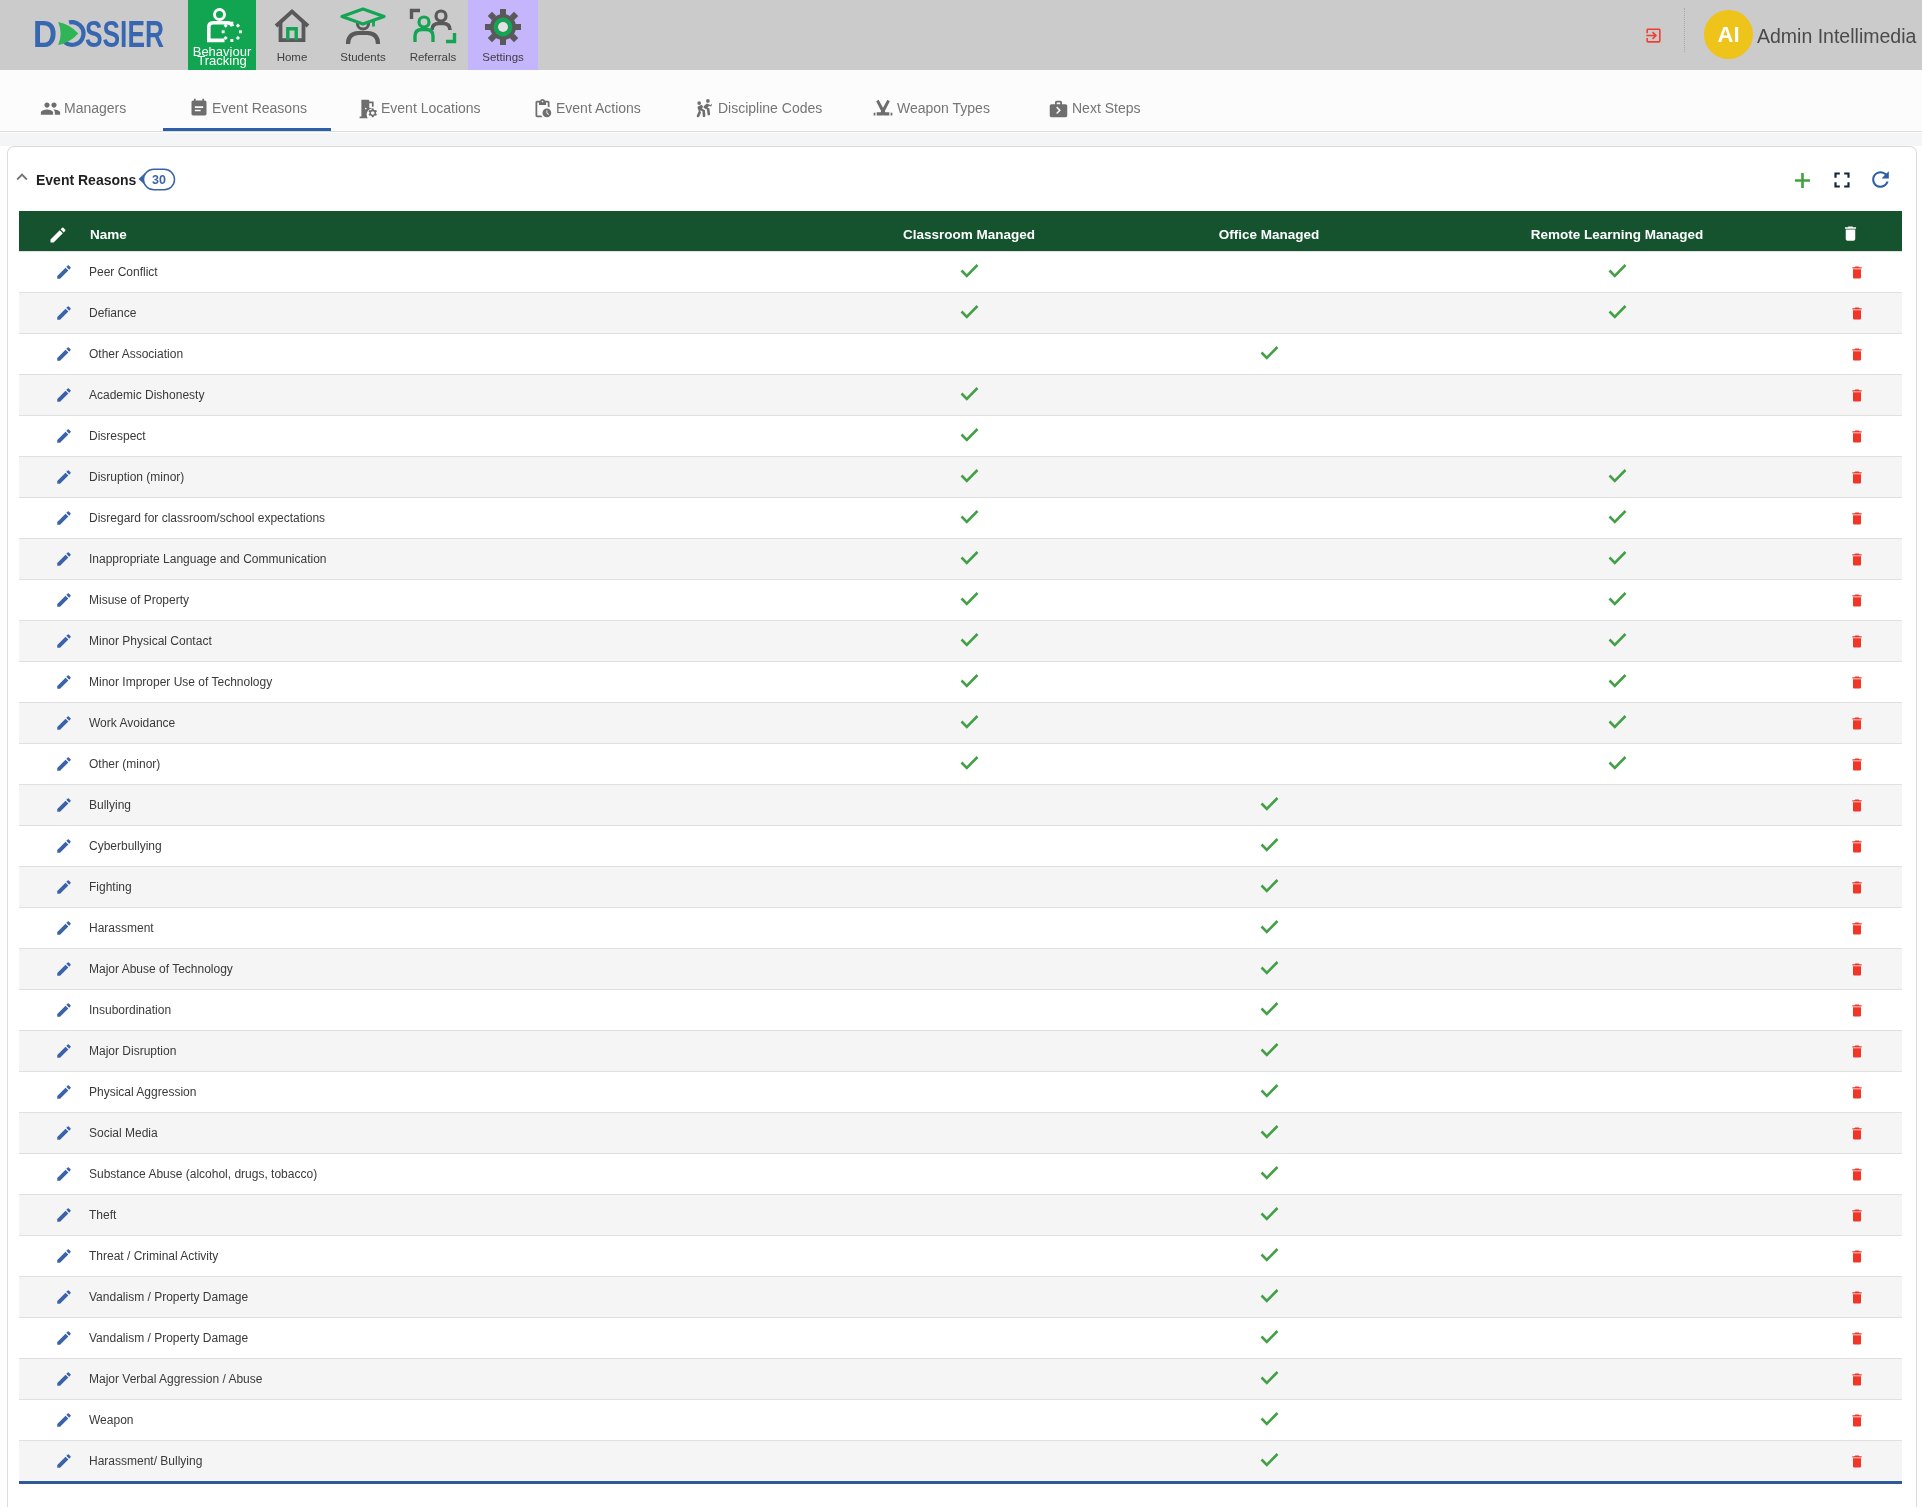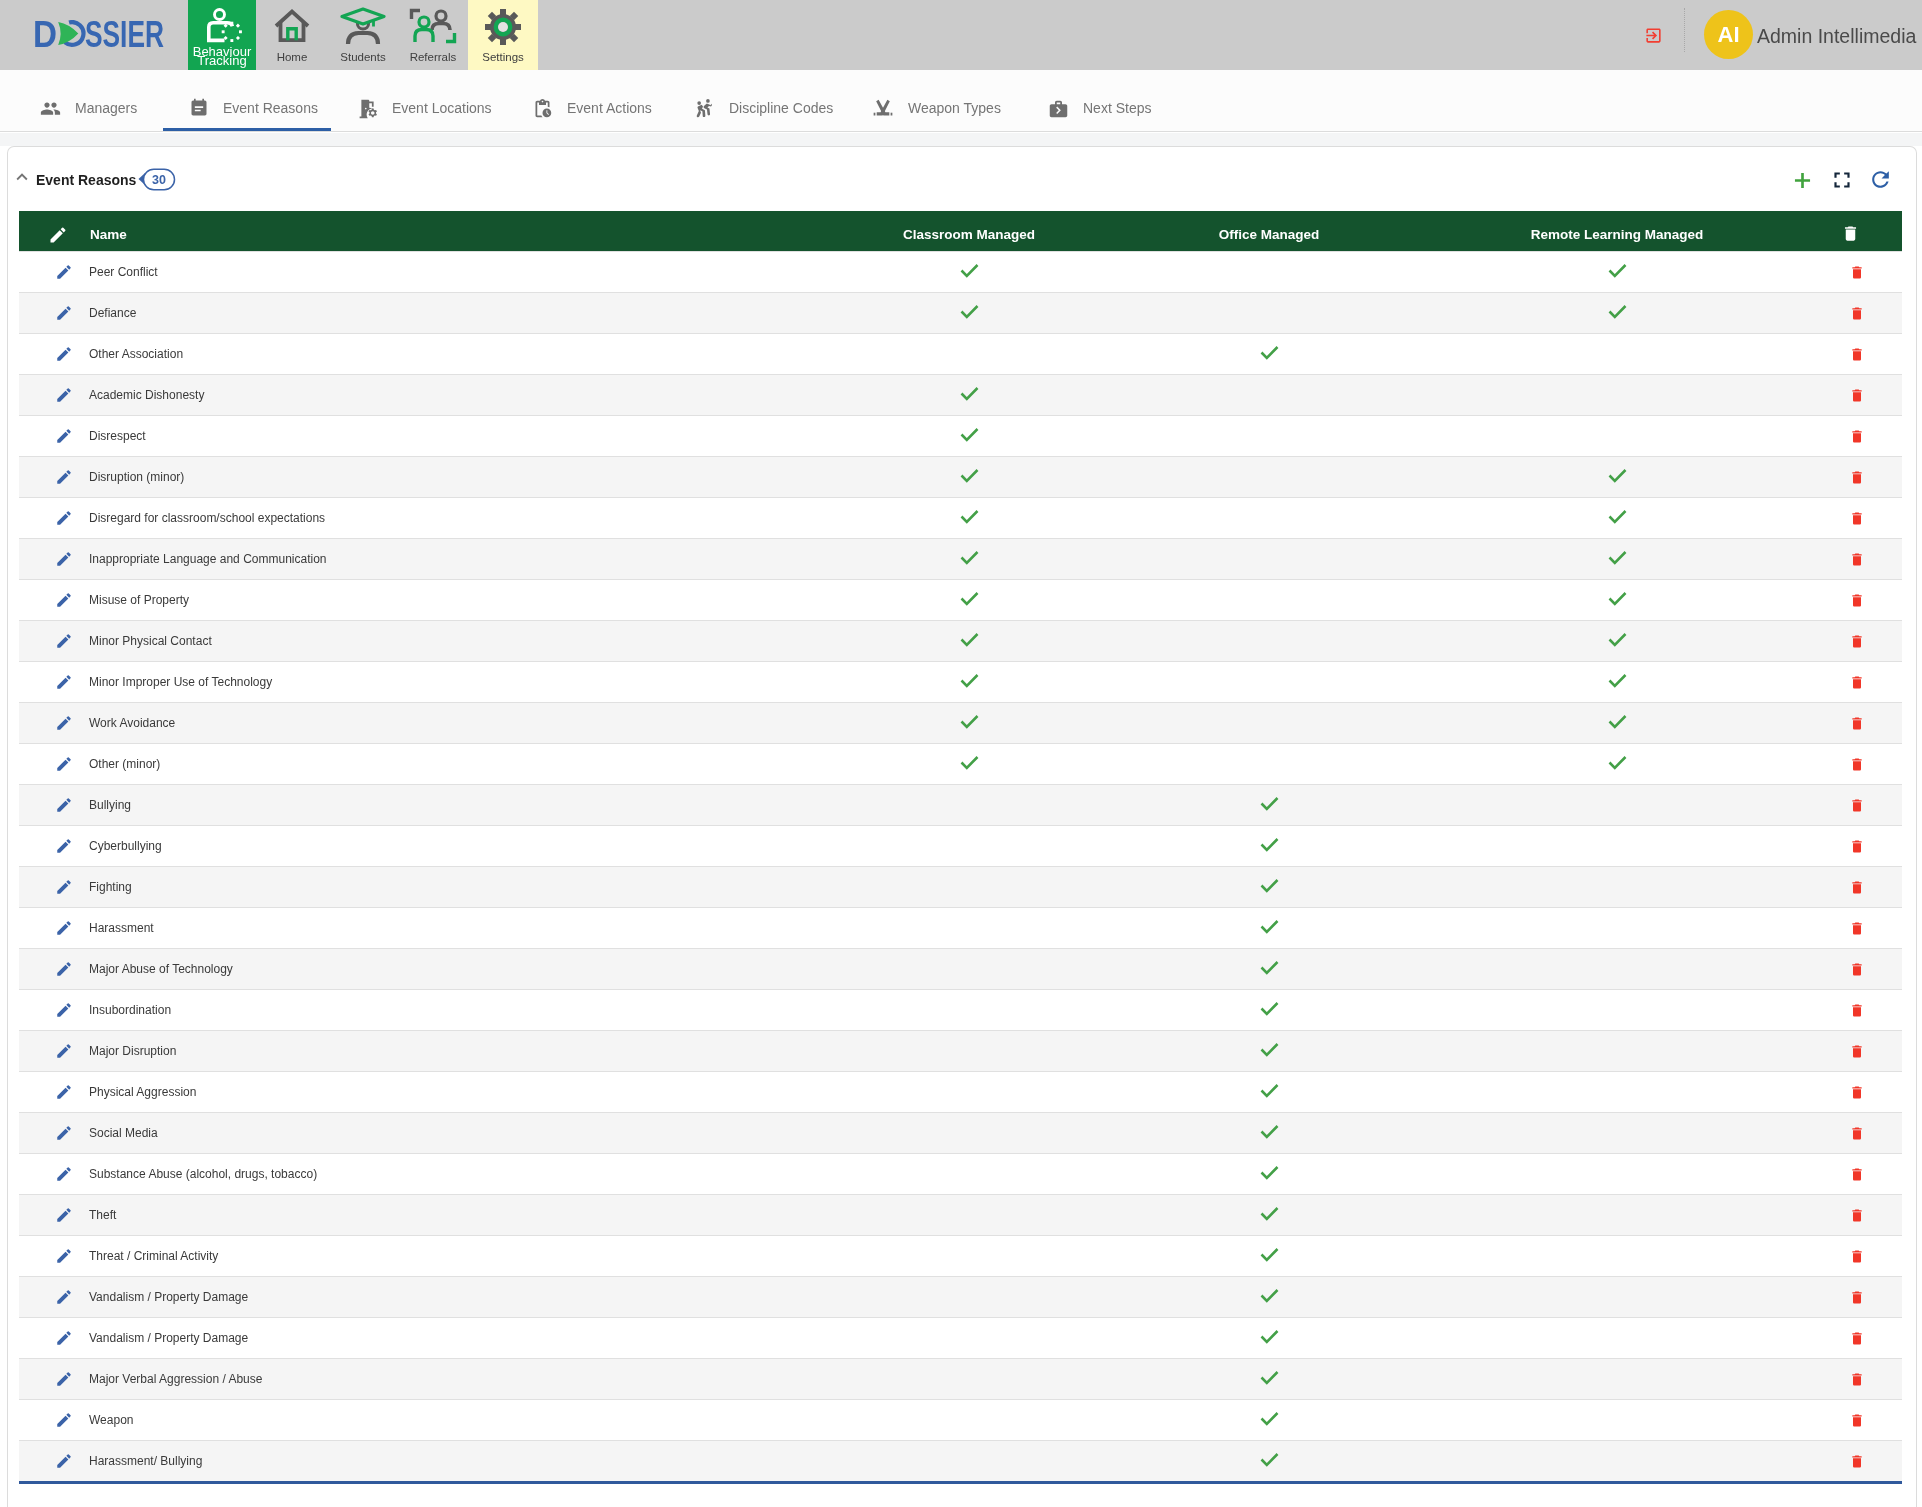--- a/index.html
+++ b/index.html
@@ -8,28 +8,28 @@
 #topbar { position:absolute; left:0; top:0; width:1922px; height:70px; background:#cbcbcb; }
 #logo { position:absolute; left:33px; top:20px; }
 .apptab { position:absolute; top:0; height:70px; width:70px; text-align:center; }
 .apptab .lbl { position:absolute; left:0; right:0; top:51px; font-size:11.5px; color:#404040; }
 .apptab svg { position:absolute; left:50%; transform:translateX(-50%); top:7px; }
 #tab-bt { left:188px; width:68px; background:#12a551; }
 #tab-bt .bt-lbl { position:absolute; left:0; right:0; top:48px; color:#fff; font-size:13px; line-height:8.5px; font-weight:400; }
 #tab-home { left:257px; }
 #tab-students { left:328px; }
 #tab-referrals { left:398px; }
-#tab-settings { left:468px; width:70px; background:#fef9c3; }
+#tab-settings { left:468px; width:70px; background:#c4b5fd; }
 #logout { position:absolute; left:1644px; top:26px; }
 #divider { position:absolute; left:1684px; top:8px; height:44px; border-left:1px dotted #a8a8a8; }
 #avatar { position:absolute; left:1704px; top:10px; width:49px; height:49px; border-radius:50%;
   background:#eec31a; color:#fff; font-size:22px; font-weight:bold; text-align:center; line-height:49px; }
 #username { position:absolute; left:1757px; top:25px; font-size:19.5px; color:#4a4a4a; white-space:nowrap; }
 #navbar { position:absolute; left:0; top:70px; width:1922px; height:62px; background:#fcfcfc; border-bottom:1px solid #dcdcdc; }
-.navtab { position:absolute; top:0; height:62px; display:flex; align-items:center; gap:14px;
+.navtab { position:absolute; top:0; height:62px; display:flex; align-items:center; gap:3px;
   color:#757575; font-size:14px; padding-top:14px; }
 
 #underline { position:absolute; left:163px; top:58px; width:168px; height:3px; background:#2d5fa6; }
 #gapstrip { position:absolute; left:0; top:133px; width:1922px; height:13px; background:#f4f5f6; }
 #card { position:absolute; left:7px; top:146px; width:1910px; height:1361px; background:#fff;
   border-left:1px solid #dcdcdc; border-right:1px solid #dcdcdc; border-top:1px solid #dcdcdc; border-radius:7px 7px 0 0; }
 #chev { position:absolute; left:11px; top:166px; }
 #title { position:absolute; left:36px; top:172px; font-size:14px; font-weight:bold; color:#1f1f1f; }
 #badge { position:absolute; left:135px; top:166px; }
 #btn-plus { position:absolute; left:1794px; top:172px; }

